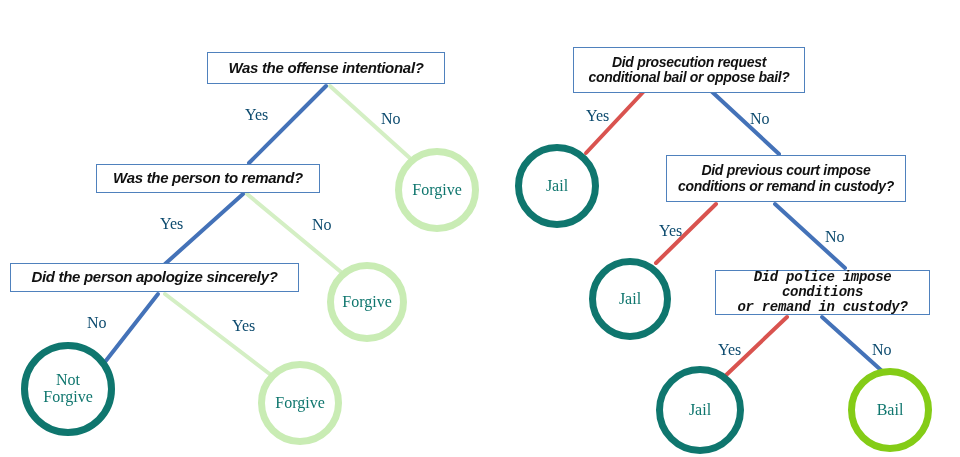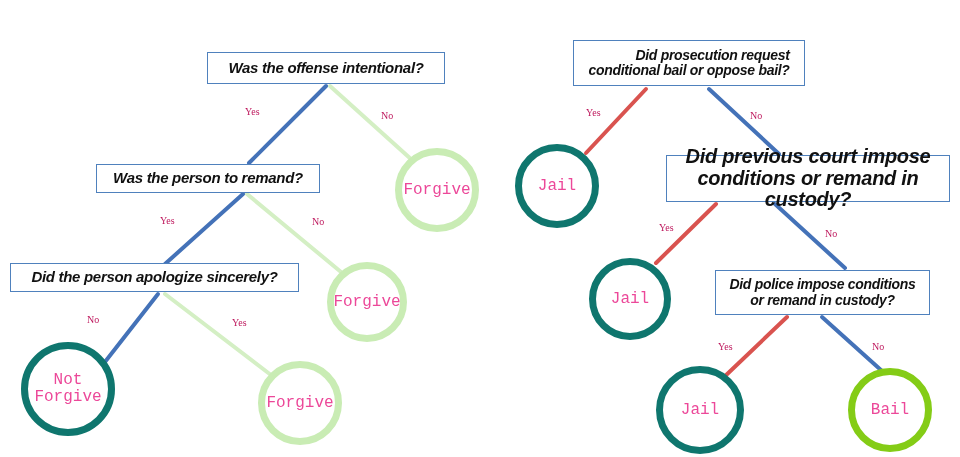--- a/index.html
+++ b/index.html
@@ -44,33 +44,33 @@
   .qbox span { display: block; padding: 0 4px; }
   .leaf {
     position: absolute;
     box-sizing: border-box;
     border-radius: 50%;
     background: #ffffff;
     display: flex;
     align-items: center;
     justify-content: center;
     text-align: center;
-    color: #ec4899;
-    font-family: Liberation Mono, monospace;
+    color: #0f766e;
+    font-family: Liberation Serif, serif;
     line-height: 1.06;
     z-index: 4;
   }
   .leaf.red   { border: 7px solid #0f766e; }
   .leaf.palegreen { border: 7px solid #c9ecb4; }
   .leaf.green { border: 7px solid #84cc16; }
   .edge-label {
     position: absolute;
-    color: #be185d;
+    color: #0c4a6e;
     font-family: "Liberation Serif", "DejaVu Serif", serif;
-    font-size: 10px;
+    font-size: 16px;
     z-index: 6;
     white-space: nowrap;
   }
 </style>
 </head>
 <body>
 
 <div id="canvas">
   <svg id="edges" xmlns="http://www.w3.org/2000/svg">
       <line x1="326" y1="86" x2="249" y2="163" stroke="#4472b8" stroke-width="4" stroke-linecap="round"></line>
@@ -113,27 +113,27 @@
       </div>
       <div class="leaf red" style="left: 21px; top: 342px; width: 94px; height: 94px; font-size: 16px;">
         <span>Not<br>Forgive</span>
       </div>
       <div class="edge-label" style="left: 586px; top: 107px;">Yes</div>
       <div class="edge-label" style="left: 750px; top: 110px;">No</div>
       <div class="edge-label" style="left: 659px; top: 222px;">Yes</div>
       <div class="edge-label" style="left: 825px; top: 228px;">No</div>
       <div class="edge-label" style="left: 718px; top: 341px;">Yes</div>
       <div class="edge-label" style="left: 872px; top: 341px;">No</div>
-      <div class="qbox" style="left: 573px; top: 40px; width: 232px; height: 46px; font-size: 14px; text-align: right;">
+      <div class="qbox" style="left: 573px; top: 47px; width: 232px; height: 46px; font-size: 14px;">
         <span>Did prosecution request<br>conditional bail or oppose bail?</span>
       </div>
-      <div class="qbox" style="left: 666px; top: 155px; width: 284px; height: 47px; font-size: 20px;">
+      <div class="qbox" style="left: 666px; top: 155px; width: 240px; height: 47px; font-size: 14px;">
         <span>Did previous court impose<br>conditions or remand in custody?</span>
       </div>
-      <div class="qbox" style="left: 715px; top: 270px; width: 215px; height: 45px; font-size: 14px;">
+      <div class="qbox" style="left: 715px; top: 270px; width: 215px; height: 45px; font-size: 14px; font-family: Liberation Mono, monospace;">
         <span>Did police impose conditions<br>or remand in custody?</span>
       </div>
       <div class="leaf red" style="left: 515px; top: 144px; width: 84px; height: 84px; font-size: 16px;">
         <span>Jail</span>
       </div>
       <div class="leaf red" style="left: 589px; top: 258px; width: 82px; height: 82px; font-size: 16px;">
         <span>Jail</span>
       </div>
       <div class="leaf red" style="left: 656px; top: 366px; width: 88px; height: 88px; font-size: 16px;">
         <span>Jail</span>

